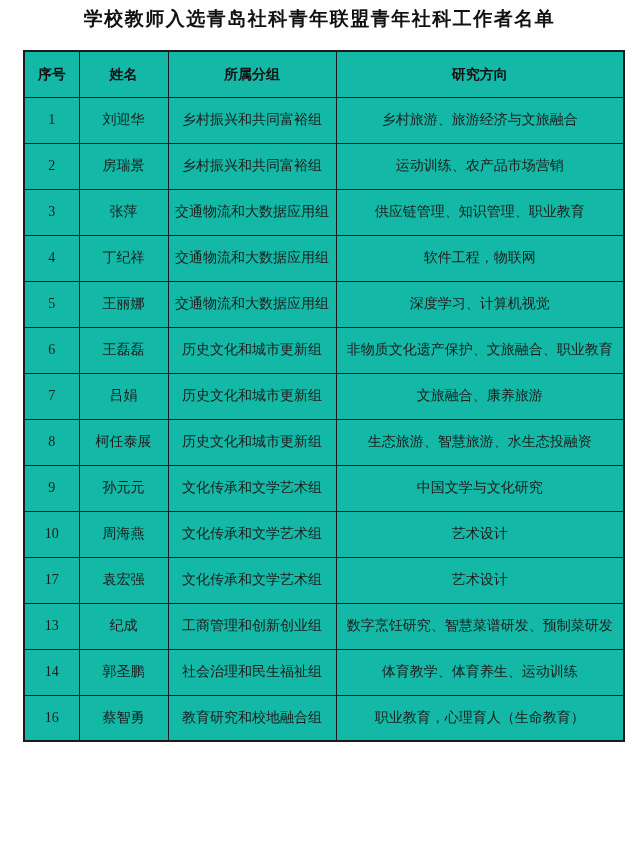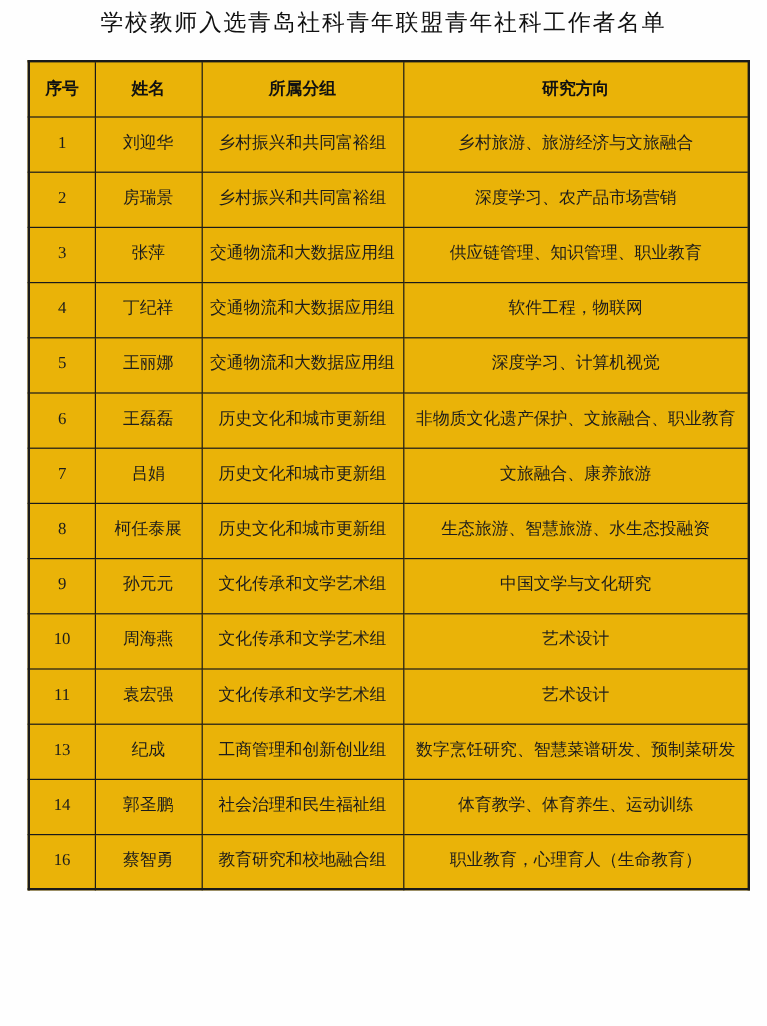--- a/index.html
+++ b/index.html
@@ -17,34 +17,34 @@
     background: #fefefe;
     position: relative;
   }
   .doc-title {
     position: absolute;
     top: 6px;
     left: 0;
     width: 100%;
     text-align: center;
     font-family: "Liberation Sans", "DejaVu Sans", sans-serif;
-    font-weight: normal;
+    font-weight: bold;
     font-size: 19px;
     letter-spacing: 1.5px;
     color: #111111;
     white-space: nowrap;
   }
   table.roster {
     position: absolute;
     top: 50px;
     left: 23px;
     width: 600px;
     border-collapse: collapse;
     table-layout: fixed;
-    background: #eab308;
+    background: #14b8a6;
   }
   table.roster th,
   table.roster td {
     border: 1px solid #1a1a1a;
     text-align: center;
     vertical-align: middle;
     height: 46px;
     font-size: 14px;
     line-height: 1.25;
     padding: 2px 3px;
@@ -92,21 +92,21 @@
       <tr>
         <td class="cell-no">1</td>
         <td class="cell-nm">刘迎华</td>
         <td class="cell-grp">乡村振兴和共同富裕组</td>
         <td class="cell-dir">乡村旅游、旅游经济与文旅融合</td>
       </tr>
       <tr>
         <td class="cell-no">2</td>
         <td class="cell-nm">房瑞景</td>
         <td class="cell-grp">乡村振兴和共同富裕组</td>
-        <td class="cell-dir">深度学习、农产品市场营销</td>
+        <td class="cell-dir">运动训练、农产品市场营销</td>
       </tr>
       <tr>
         <td class="cell-no">3</td>
         <td class="cell-nm">张萍</td>
         <td class="cell-grp">交通物流和大数据应用组</td>
         <td class="cell-dir">供应链管理、知识管理、职业教育</td>
       </tr>
       <tr>
         <td class="cell-no">4</td>
         <td class="cell-nm">丁纪祥</td>
@@ -143,21 +143,21 @@
         <td class="cell-grp">文化传承和文学艺术组</td>
         <td class="cell-dir">中国文学与文化研究</td>
       </tr>
       <tr>
         <td class="cell-no">10</td>
         <td class="cell-nm">周海燕</td>
         <td class="cell-grp">文化传承和文学艺术组</td>
         <td class="cell-dir">艺术设计</td>
       </tr>
       <tr>
-        <td class="cell-no">11</td>
+        <td class="cell-no">17</td>
         <td class="cell-nm">袁宏强</td>
         <td class="cell-grp">文化传承和文学艺术组</td>
         <td class="cell-dir">艺术设计</td>
       </tr>
       <tr>
         <td class="cell-no">13</td>
         <td class="cell-nm">纪成</td>
         <td class="cell-grp">工商管理和创新创业组</td>
         <td class="cell-dir">数字烹饪研究、智慧菜谱研发、预制菜研发</td>
       </tr>

